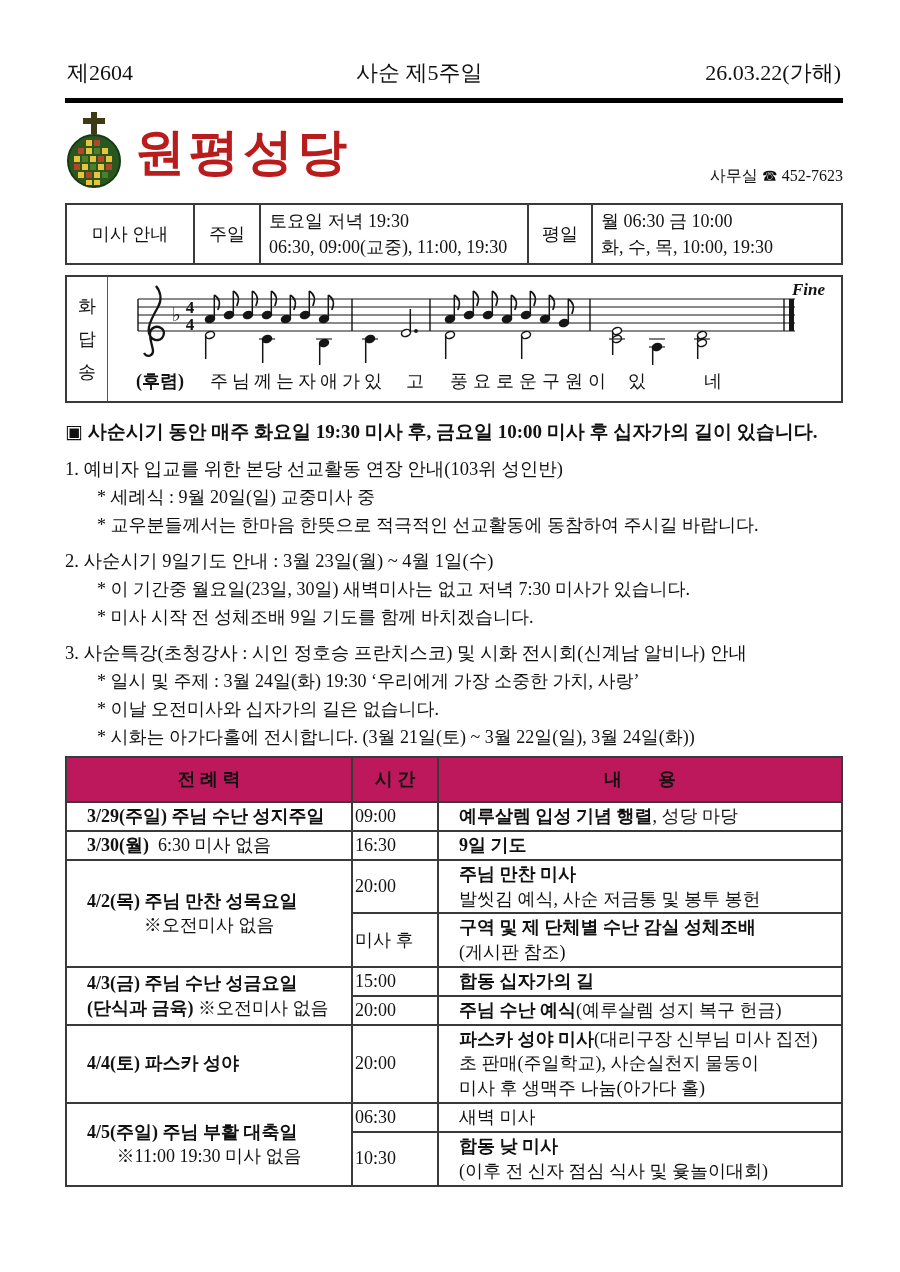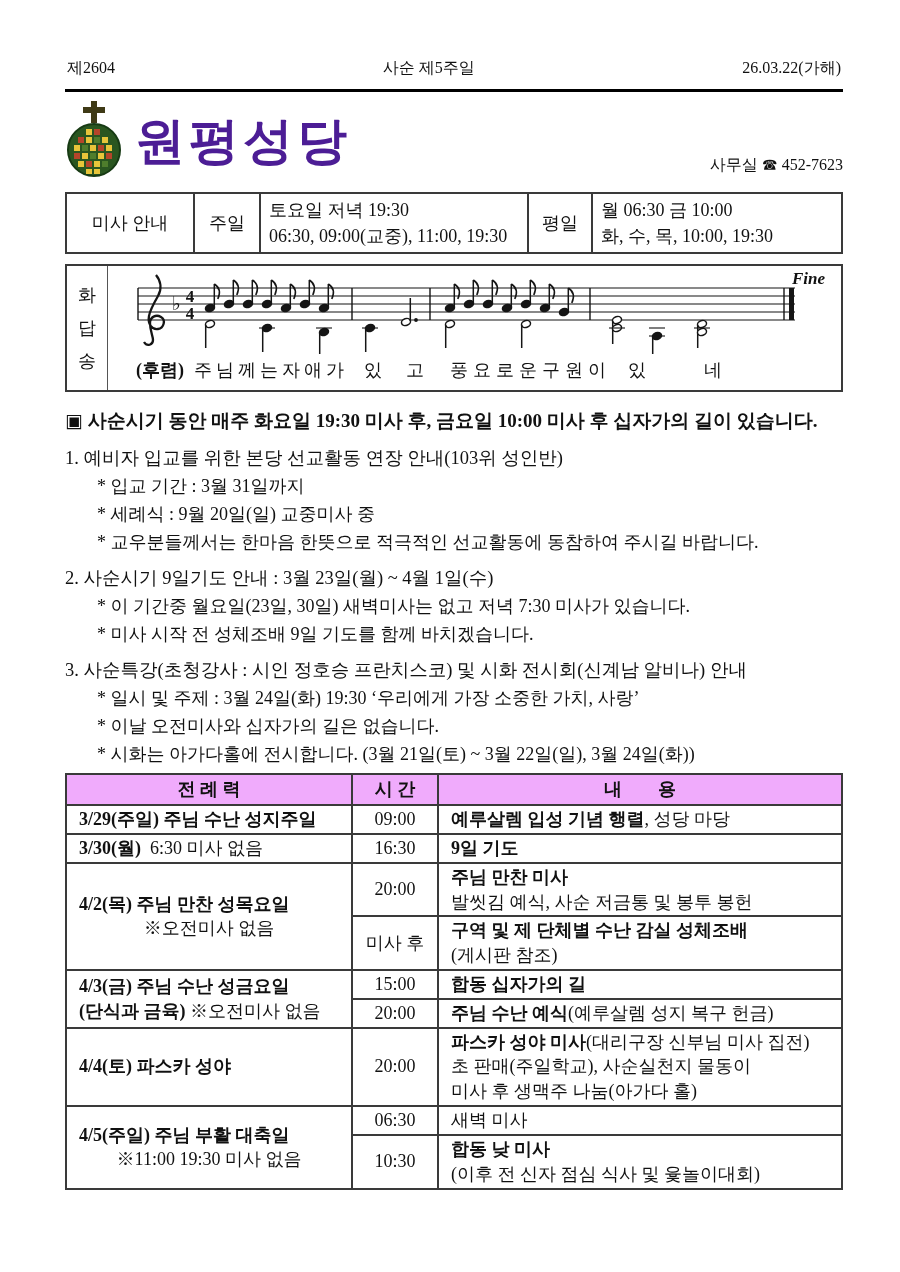--- a/index.html
+++ b/index.html
@@ -2,58 +2,58 @@
 <html><head>
 <meta charset="utf-8">
 <style>
   html,body{margin:0;padding:0;}
   body{width:900px;height:1272px;background:#ffffff;color:#111;
        font-family:"Liberation Serif","DejaVu Serif",serif;}
   .page{position:relative;box-sizing:border-box;width:900px;height:1272px;
         padding:58px 57px 0 65px;}
   
   .doc-header{display:flex;justify-content:space-between;align-items:flex-end;
-              font-size:16px;padding:0 2px 10px 2px;border-bottom:3px solid #000000;}
+              font-size:22px;padding:0 2px 10px 2px;border-bottom:5px solid #000000;}
   
   .masthead{display:flex;align-items:center;height:86px;margin-top:6px;}
   .church-name{font-family:Liberation Serif, serif;
-               font-weight:900;font-size:50px;letter-spacing:4px;margin-left:12px;color:#4c1d95;}
+               font-weight:900;font-size:50px;letter-spacing:4px;margin-left:12px;color:#b91c1c;}
   .office{margin-left:auto;align-self:flex-end;font-size:16px;padding-bottom:8px;}
   
   table{border-collapse:collapse;border-radius:14px;}
   .info-table{width:100%;margin-top:8px;font-size:18px;table-layout:fixed;}
   .info-table td{border:2px solid #3a3a3a;padding:3px 8px;vertical-align:middle;white-space:pre-wrap;}
   .tc{text-align:center;}
   .info-table .lines{line-height:1.45;}
   
   .hymn-box{border:2px solid #3a3a3a;margin-top:10px;height:124px;display:flex;}
   .hymn-label{width:40px;border-right:1.5px solid #555;display:flex;flex-direction:column;
               align-items:center;justify-content:center;gap:9px;font-size:18px;}
   .hymn-main{position:relative;flex:1;}
   .fine{position:absolute;top:3px;right:16px;font-style:italic;font-weight:bold;font-size:17px;}
   .lyrics{position:absolute;left:6px;bottom:6px;width:710px;height:26px;font-size:18px;}
   .lyrics span{position:absolute;top:0;white-space:nowrap;}
   .ly-prefix{left:22px;font-weight:bold;}
-  .ly-seg1{left:80px;letter-spacing:4px;}
+  .ly-seg1{left:96px;letter-spacing:4px;}
   .ly-seg2{left:250px;}
   .ly-seg3{left:292px;}
   .ly-seg4{left:336px;letter-spacing:5px;}
   .ly-seg5{left:514px;}
   .ly-seg6{left:590px;}
   
   .notice{margin-top:16px;font-size:19px;font-weight:bold;}
   .item{margin-top:11px;}
   .item-title{font-weight:normal;font-size:18.5px;}
   .item-sub{padding-left:32px;font-size:18px;margin-top:4px;white-space:pre-wrap;}
   
   .schedule{width:100%;margin-top:7px;font-size:18px;table-layout:fixed;}
-  .schedule th,.schedule td{border:2px solid #3a3a3a;padding:1px 12px;vertical-align:middle;
+  .schedule th,.schedule td{border:2px solid #3a3a3a;padding:1px 20px;vertical-align:middle;
                             line-height:1.38;white-space:pre-wrap;}
-  .schedule th{background:#f0abfc;font-weight:bold;white-space:pre;padding:2px 0;}
-  .schedule td.time{text-align:center;padding:1px 2px;}
+  .schedule th{background:#be185d;font-weight:bold;white-space:pre;padding:9px 0;}
+  .schedule td.time{text-align:left;padding:1px 2px;}
   .b{font-weight:bold;}
   .cal-sub-center{text-align:center;font-weight:normal;}
 </style>
 </head>
 <body>
 
 <div class="page">
 
   <div class="doc-header">
     <span>제2604</span>
@@ -228,21 +228,20 @@
       </div>
     </div>
   </div>
 
   <div class="notice">
     <span>▣</span><span> 사순시기 동안 매주 화요일 19:30 미사 후, 금요일 10:00 미사 후 십자가의 길이 있습니다.</span>
   </div>
 
   <div class="item">
     <div class="item-title"><span>1.</span><span> 예비자 입교를 위한 본당 선교활동 연장 안내(103위 성인반)</span></div>
-    <div class="item-sub">* 입교 기간 : 3월 31일까지</div>
     <div class="item-sub">* 세례식 : 9월 20일(일) 교중미사 중</div>
     <div class="item-sub">* 교우분들께서는 한마음 한뜻으로 적극적인 선교활동에 동참하여 주시길 바랍니다.</div>
   </div>
 
   <div class="item">
     <div class="item-title"><span>2.</span><span> 사순시기 9일기도 안내 : 3월 23일(월) ~ 4월 1일(수)</span></div>
     <div class="item-sub">* 이 기간중 월요일(23일, 30일) 새벽미사는 없고 저녁 7:30 미사가 있습니다.</div>
     <div class="item-sub">* 미사 시작 전 성체조배 9일 기도를 함께 바치겠습니다.</div>
   </div>
 

